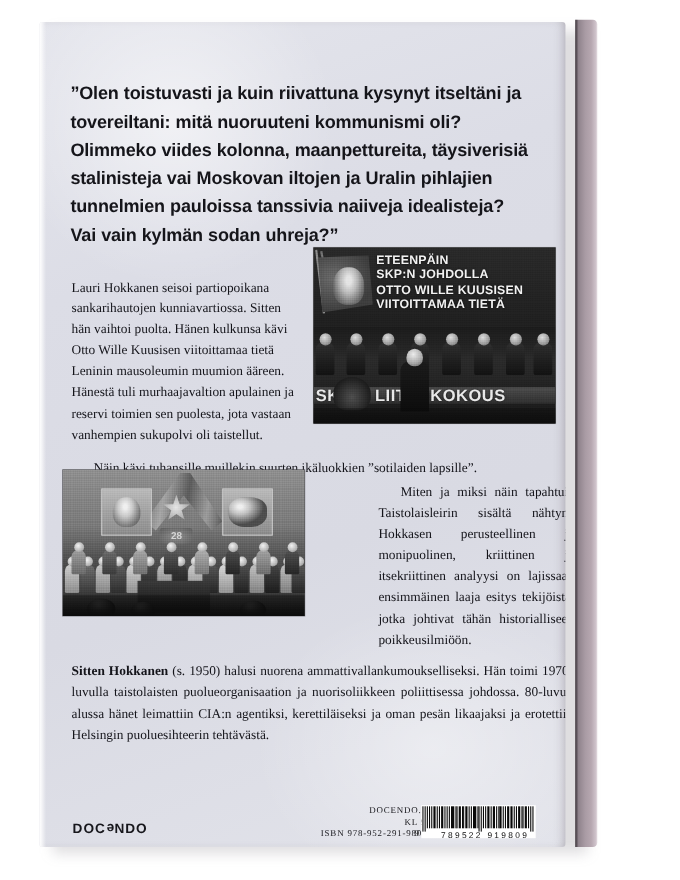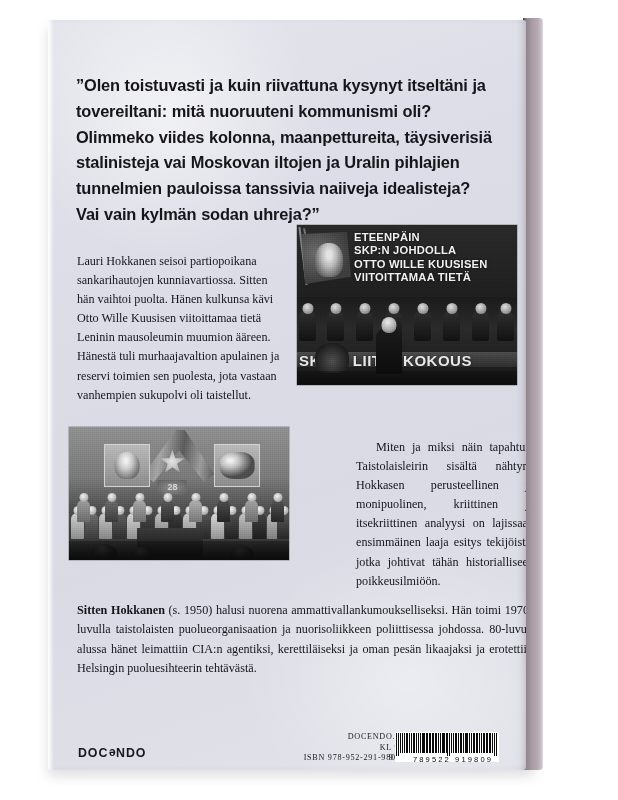--- a/index.html
+++ b/index.html
@@ -39,21 +39,21 @@
   }
   .spine-edge:after{
     content:"";
     position:absolute; left:0; top:0; width:3px; height:100%;
     background:linear-gradient(to right, rgba(40,34,40,.65), rgba(40,34,40,0));
   }
 
   
   .cover {
     position: absolute;
-    left: 48px; top: 20px;
+    left: 36px; top: 20px;
     width: 478px; height: 750px;
     background: linear-gradient(160deg,#e4e5ec 0%, #dcdde6 28%, #d9dae3 62%, #e2e3ea 100%);
     border-radius: 2px 3px 3px 2px;
     box-shadow: inset -6px 0 10px -6px rgba(90,80,92,.45),
                 inset 2px 0 4px -2px rgba(255,255,255,.9);
     overflow: hidden;
   }
   
   .cover .sheen-a {
     position:absolute; left:-30px; top:-60px; width:300px; height:300px;
@@ -412,20 +412,21 @@
         <div class="p1-speaker">
             <i></i>
           </div>
         <div class="p1-foreground"></div>
       </div>
       <div class="ph-noise"></div>
     </div>
 
     <div class="bodytext col-left-1">Lauri Hokkanen seisoi partiopoikana sankarihautojen kunniavartiossa. Sitten hän vaihtoi puolta. Hänen kulkunsa kävi Otto Wille Kuusisen viitoittamaa tietä Leninin mausoleumin muumion ääreen. Hänestä tuli murhaajavaltion apulainen ja reservi toimien sen puolesta, jota vastaan vanhempien sukupolvi oli taistellut.</div>
 
+    <div class="bodytext full-line">Näin kävi tuhansille muillekin suurten ikäluokkien ”sotilaiden lapsille”.</div>
 
     <div class="photo photo-choir">
       <div class="p2-bg"></div>
       <div class="p2-drape"></div>
       <div class="p2-star"></div>
       <div class="p2-numplate">28</div>
 
       <div class="p2-portrait left">
         <div class="p2-head"></div>
       </div>

